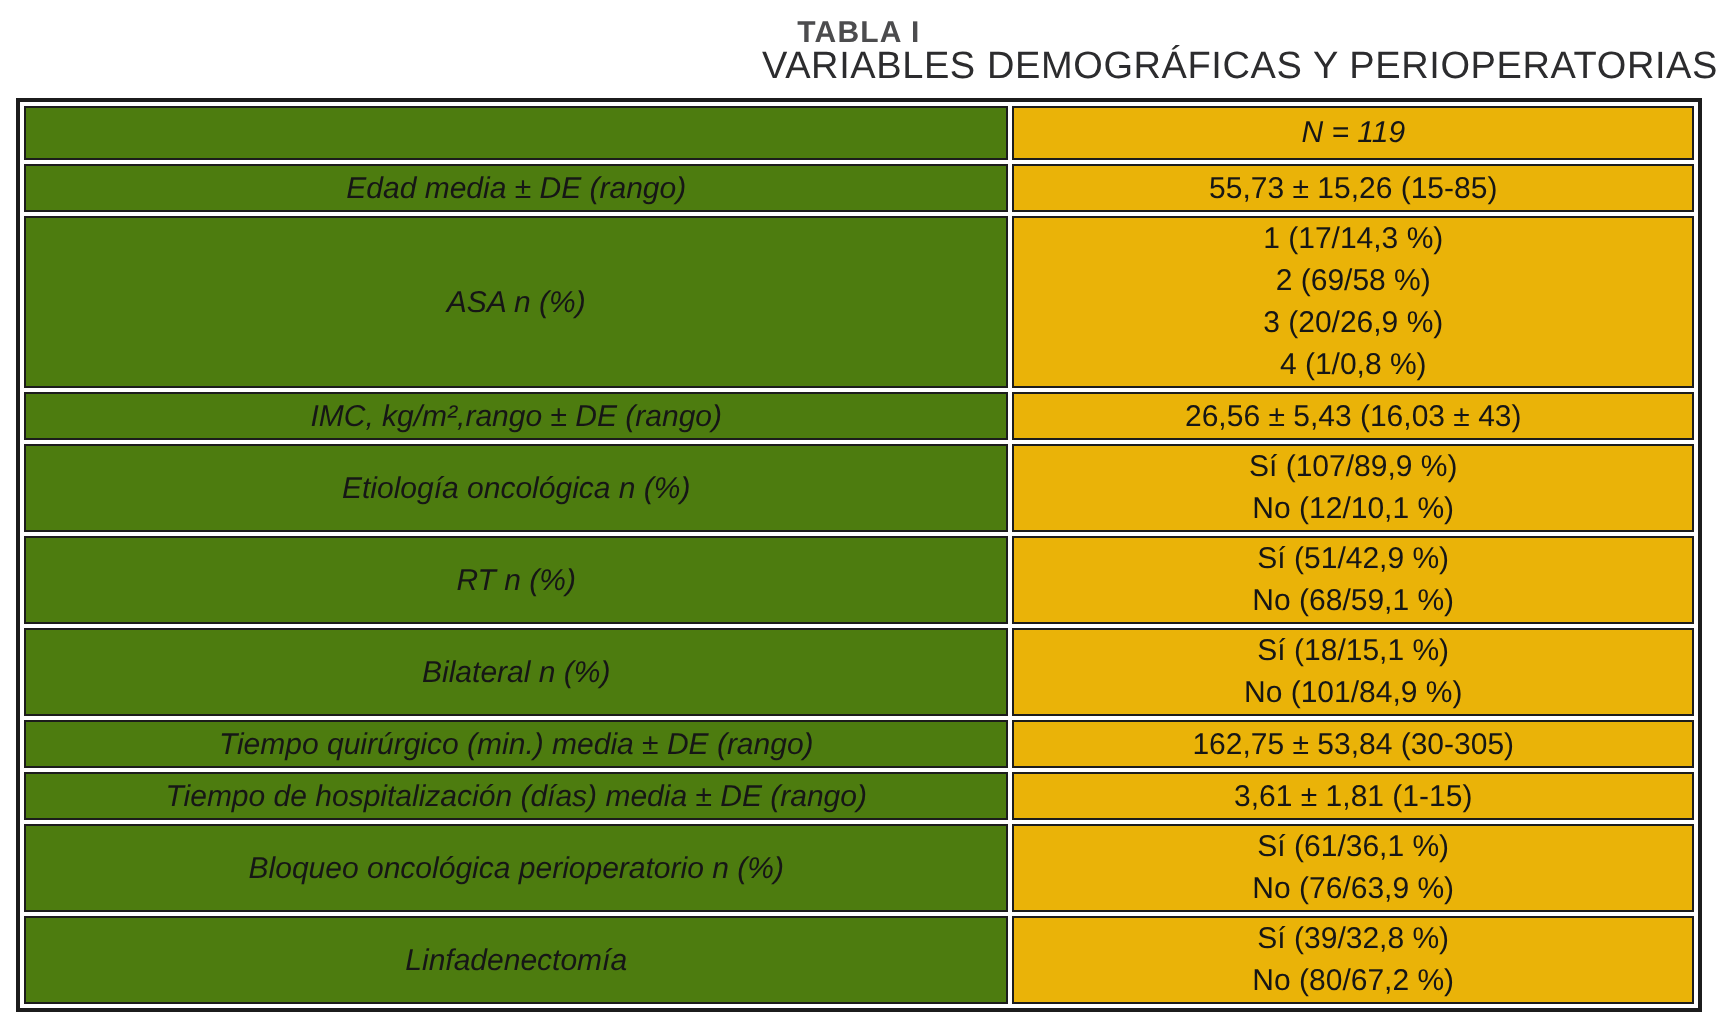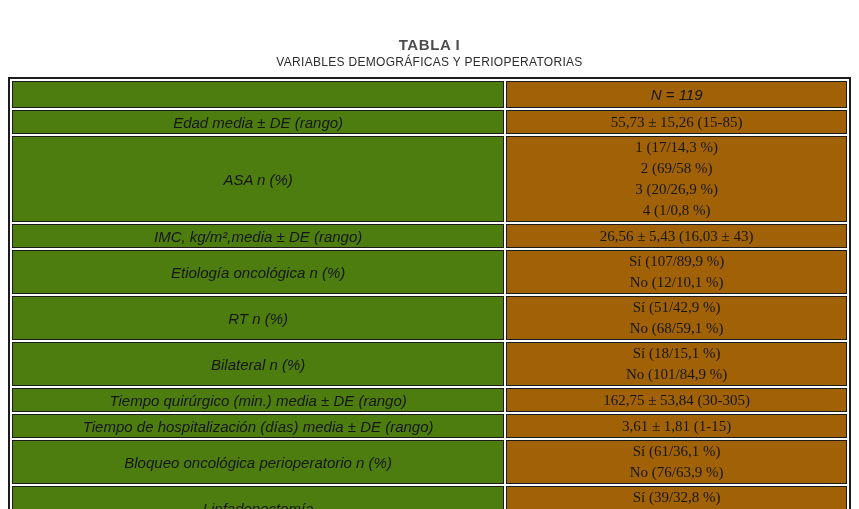--- a/index.html
+++ b/index.html
@@ -16,25 +16,24 @@
     overflow: hidden;
   }
   .title {
     text-align: center;
     font-weight: bold;
     font-size: 15px;
     letter-spacing: 0.6px;
     color: #4c4c4e;
     padding-top: 8px;
     line-height: 17px;
-    margin-top: 28px;
   }
   .subtitle {
-    text-align: center;
-    font-size: 12px;
+    text-align: right;
+    font-size: 19px;
     letter-spacing: 0.3px;
     color: #2c2c2e;
     line-height: 18px;
   }
   table.demo-table {
     border-collapse: separate;
     border-spacing: 2px;
     border: 2px solid #1c1c1c;
     width: 843px;
     margin: 6px 8px 0 8px;
@@ -51,30 +50,30 @@
     color: #161616;
   }
   .gray { background: #4d7c0f; }
   .label-cell {
     width: 59.4%;
     font-style: italic;
     color: #222224;
   }
   .value-cell {
     width: 40.6%;
-    background: #a16207;
+    background: #eab308;
   }
   .header-n {
     font-style: italic;
     height: 25px;
     font-weight: normal;
   }
   .header-empty { height: 25px; }
   .single-height { height: 22px; }
-  .value-line { line-height: 21px; font-family: Liberation Serif, serif; }
+  .value-line { line-height: 21px; }
 </style>
 </head>
 <body>
 
 <div class="page">
   <div class="title">TABLA I</div>
   <div class="subtitle">VARIABLES DEMOGRÁFICAS Y PERIOPERATORIAS</div>
 
   <table class="demo-table">
     <thead>
@@ -93,21 +92,21 @@
         <tr>
           <td class="gray label-cell">ASA n (%)</td>
           <td class="value-cell">
             <div class="value-line">1 (17/14,3 %)</div>
             <div class="value-line">2 (69/58 %)</div>
             <div class="value-line">3 (20/26,9 %)</div>
             <div class="value-line">4 (1/0,8 %)</div>
           </td>
         </tr>
         <tr>
-          <td class="gray label-cell single-height">IMC, kg/m²,media ± DE (rango)</td>
+          <td class="gray label-cell single-height">IMC, kg/m²,rango ± DE (rango)</td>
           <td class="value-cell single-height">
             <div class="value-line">26,56 ± 5,43 (16,03 ± 43)</div>
           </td>
         </tr>
         <tr>
           <td class="gray label-cell">Etiología oncológica n (%)</td>
           <td class="value-cell">
             <div class="value-line">Sí (107/89,9 %)</div>
             <div class="value-line">No (12/10,1 %)</div>
           </td>

